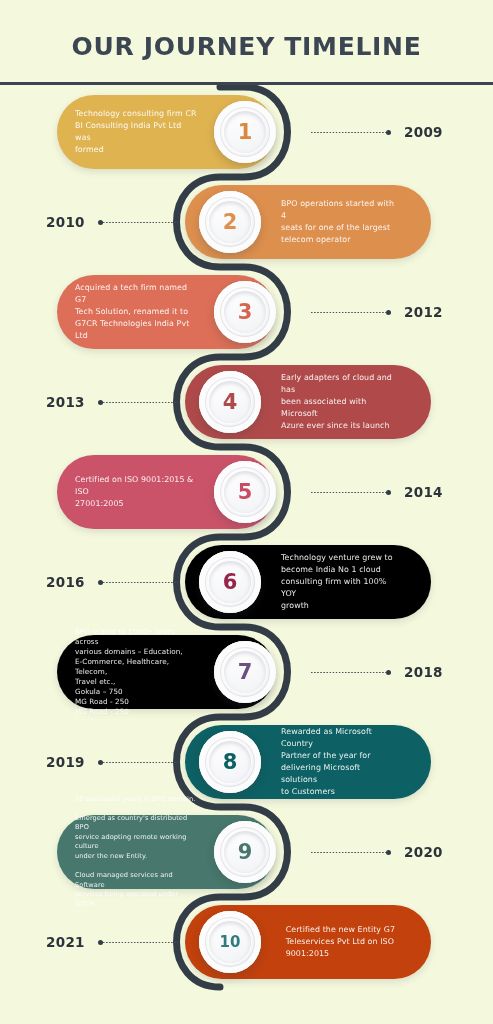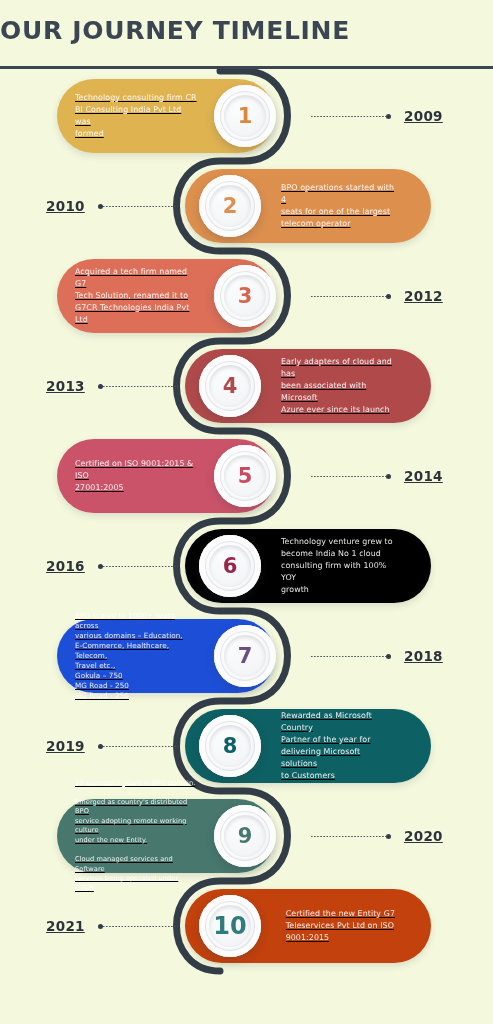--- a/index.html
+++ b/index.html
@@ -12,22 +12,22 @@
   }
 
   body {
     background: #f4f8dd;
     font-family: "Liberation Sans", sans-serif;
     position: relative;
   }
 
   
   .header {
-    padding-top: 16px;
-    text-align: left;
+    padding-top: 32px;
+    text-align: center;
   }
   .page-title {
     font-size: 25px;
     font-weight: bold;
     letter-spacing: 0.7px;
     color: #3b4652;
     font-family: "DejaVu Sans", sans-serif;
   }
   .header-rule {
     margin-top: 21px;
@@ -64,21 +64,20 @@
 
   
   .pill {
     position: absolute;
     top: 8px;
     height: 74px;
     border-radius: 37px;
     display: flex;
     align-items: center;
     box-shadow: 0 3px 7px rgba(60,70,80,0.14);
-    text-decoration: underline;
   }
   .row.left-pill .pill  { left: 57px;  width: 218px; justify-content: flex-start; }
   .row.right-pill .pill { left: 185px; width: 246px; justify-content: flex-end; }
 
   .pill-text {
     font-size: 7.9px;
     line-height: 1.52;
     color: rgba(255,255,255,0.91);
     font-family: "DejaVu Sans", sans-serif;
     letter-spacing: 0.08px;
@@ -150,21 +149,20 @@
     background: #333d47;
     flex: none;
   }
   .year-label {
     font-size: 13.5px;
     font-weight: bold;
     color: #2c333a;
     font-family: "DejaVu Sans", sans-serif;
     letter-spacing: 0.3px;
     white-space: nowrap;
-    text-decoration: underline;
   }
   .row.left-pill .year-label  { margin-left: 13px; }
   .row.right-pill .year-label { margin-right: 13px; }
 </style>
 </head>
 <body>
 
 <div class="header">
   <div class="page-title">OUR JOURNEY TIMELINE</div>
   <div class="header-rule"></div>
@@ -259,21 +257,21 @@
       <div class="badge">
         <span class="badge-num" style="color: rgb(151, 37, 74);">6</span>
       </div>
       <div class="year-group">
         <div class="year-label">2016</div>
         <div class="end-dot"></div>
         <div class="dot-line"></div>
       </div>
     </div>
     <div class="row left-pill" style="top: 542px;">
-      <div class="pill" style="background: #1d4ed8; align-items: center;">
+      <div class="pill" style="background: #000000; align-items: center;">
         <div class="pill-text" style="font-size: 7.2px; line-height: 1.4;">BPO scaled to 1000+ seats across
 various domains – Education,
 E-Commerce, Healthcare, Telecom,
 Travel etc.,
 Gokula – 750
 MG Road - 250
 MG Road - 250</div>
       </div>
       <div class="badge">
         <span class="badge-num" style="color: rgb(109, 80, 128);">7</span>
@@ -320,21 +318,21 @@
         <div class="year-label">2020</div>
       </div>
     </div>
     <div class="row right-pill" style="top: 812px;">
       <div class="pill" style="background: #c2410c;">
         <div class="pill-text">Certified the new Entity G7
 Teleservices Pvt Ltd on ISO
 9001:2015</div>
       </div>
       <div class="badge">
-        <span class="badge-num" style="color: rgb(47, 123, 126); font-size: 24px; text-align: right;">10</span>
+        <span class="badge-num" style="color: rgb(47, 123, 126); font-size: 15px; text-align: right;">10</span>
       </div>
       <div class="year-group">
         <div class="year-label">2021</div>
         <div class="end-dot"></div>
         <div class="dot-line"></div>
       </div>
     </div>
   </div>
 
 </body></html>

